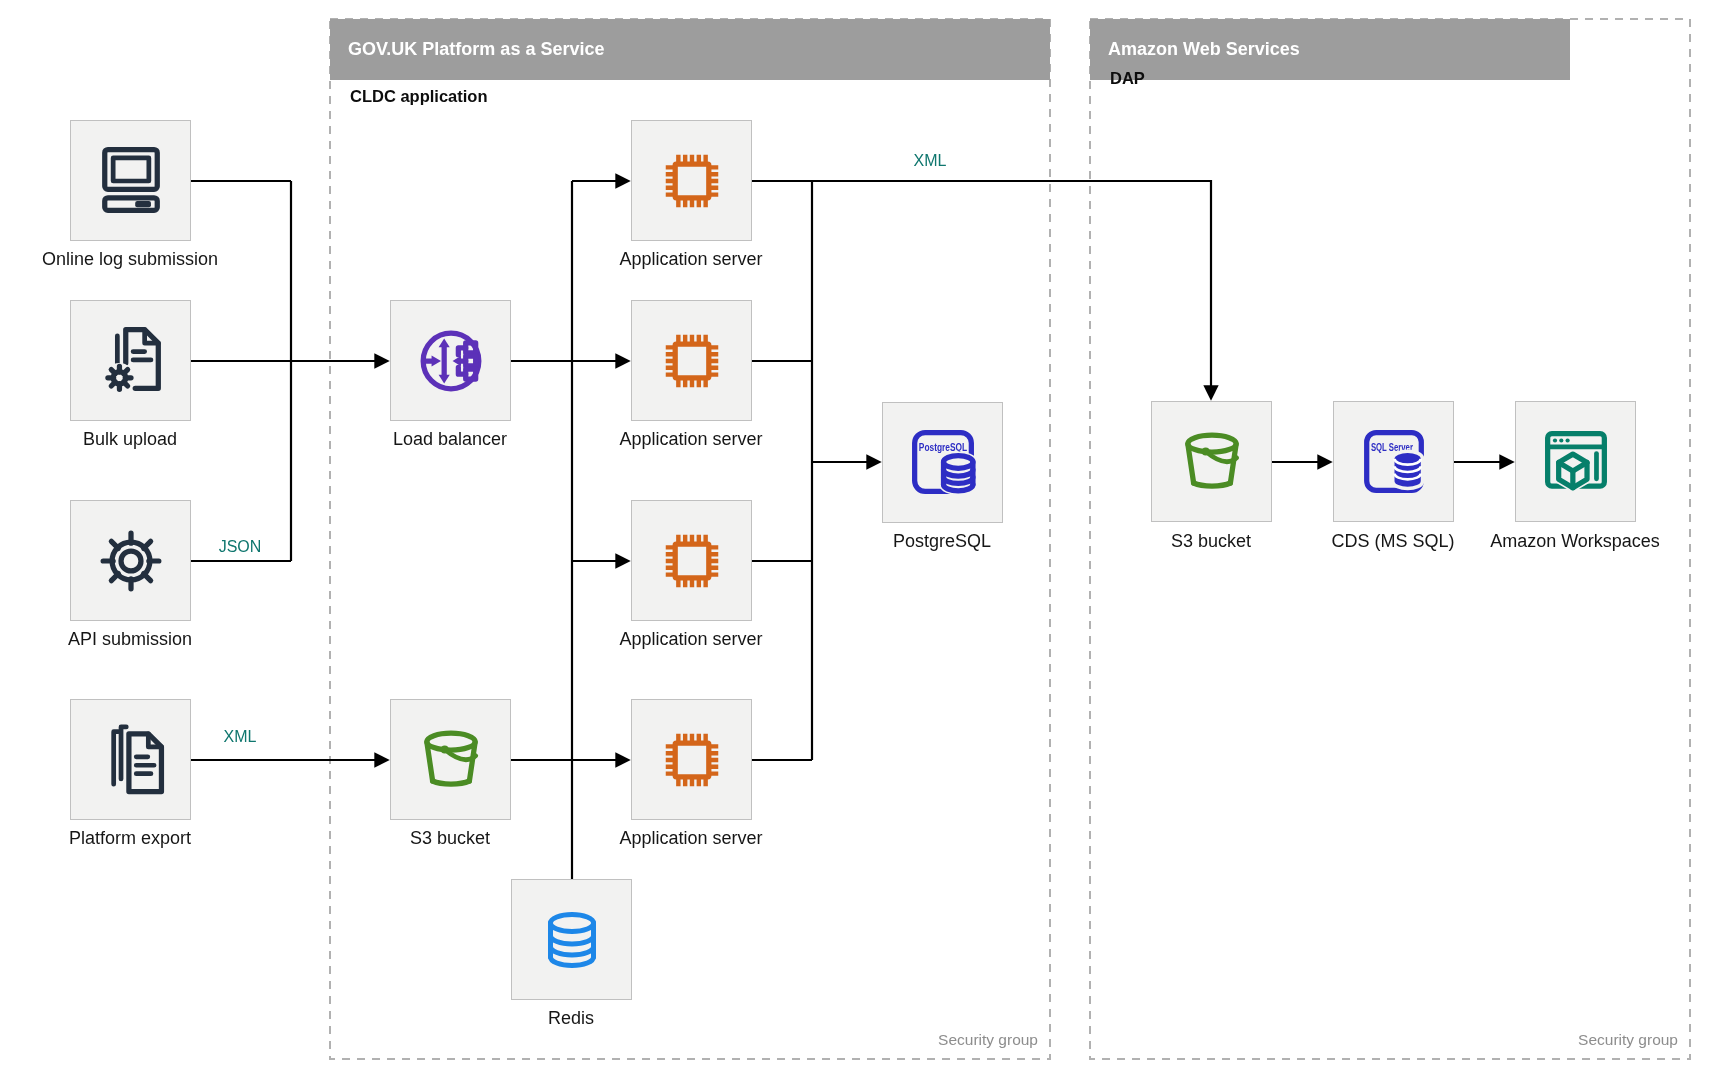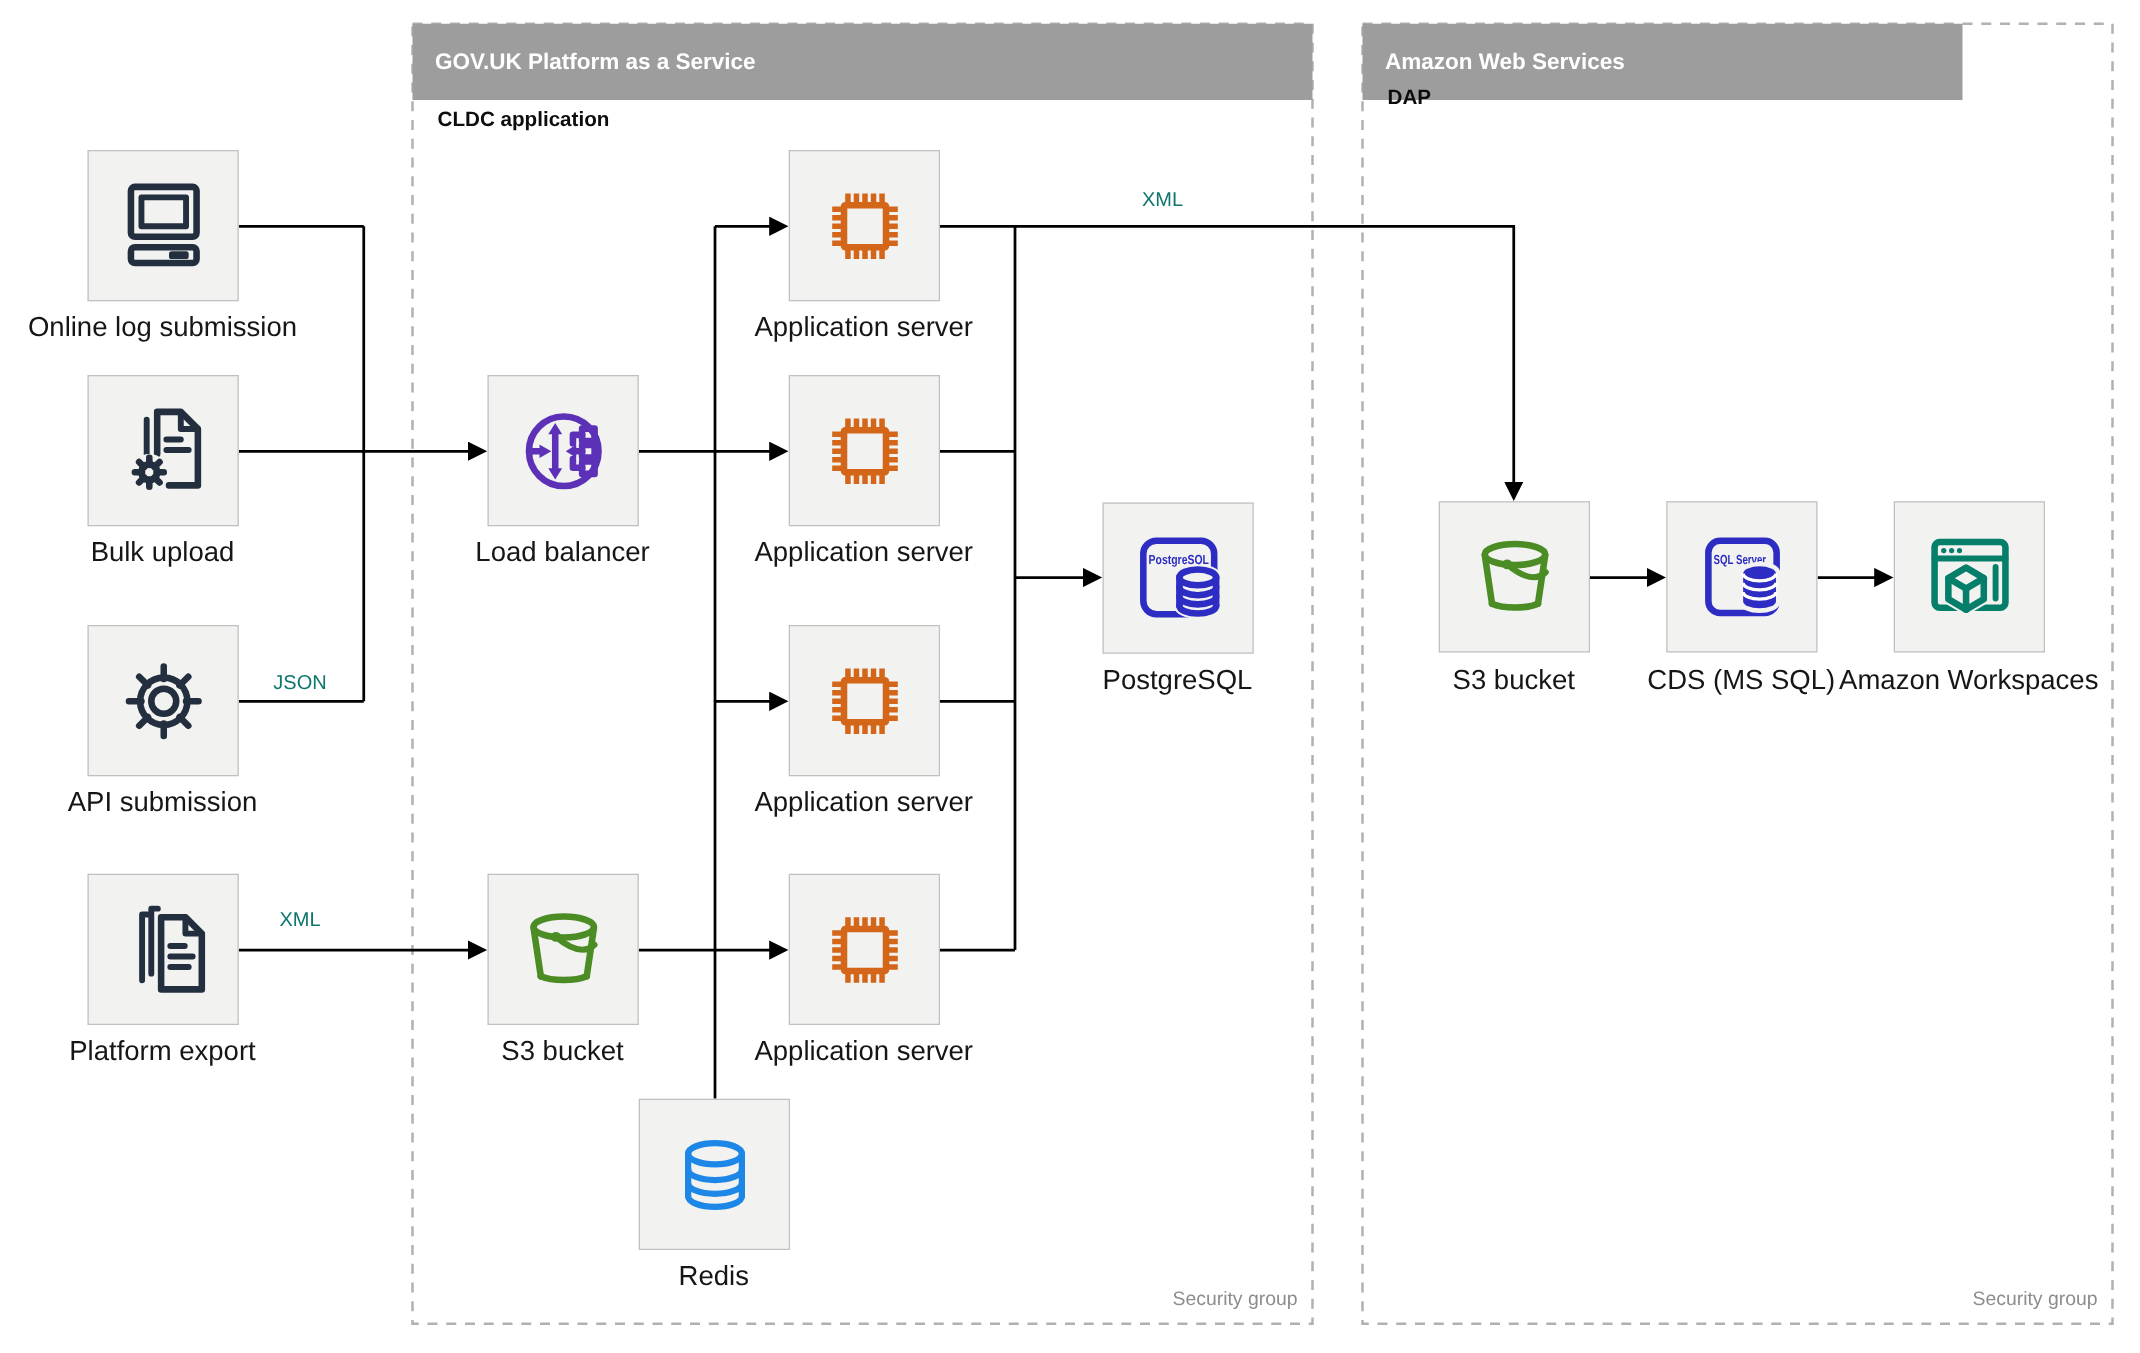--- a/index.html
+++ b/index.html
@@ -4,21 +4,21 @@
 <style>
   html,body{margin:0;padding:0;background:#fff;}
   .canvas{position:relative;width:1712px;height:1082px;background:#fff;
           font-family:"Liberation Sans",sans-serif;overflow:hidden;}
   .overlay{position:absolute;left:0;top:0;width:1712px;height:1082px;}
   .rb{fill:none;stroke:#b1b1b1;stroke-width:2;stroke-dasharray:8 7;}
   .edge{fill:none;stroke:var(--line-black,#000);stroke-width:2.2;}
   .node{position:absolute;width:121px;height:121px;background:#f2f2f1;
         border:1px solid #c0c0c0;box-sizing:border-box;
         display:flex;align-items:center;justify-content:center;}
-  .node-label{position:absolute;width:260px;text-align:center;font-size:22px;
+  .node-label{position:absolute;width:260px;text-align:center;font-size:18px;
               color:#161616;}
   .edge-label{position:absolute;font-size:16px;color:#0f766e;transform:translateX(-50%);}
   .region-header{position:absolute;height:61px;background:var(--header-gray,#9d9d9d);
                  color:#fff;font-weight:bold;font-size:18px;line-height:61px;
                  padding-left:18px;box-sizing:border-box;}
   .region-sublabel{position:absolute;font-weight:bold;font-size:16.5px;color:#0d0d0d;}
   .region-footer{position:absolute;font-size:15.5px;color:var(--muted-gray,#8d8d8d);
                  text-align:right;width:300px;}
   .icon-text{font-family:"Liberation Sans",sans-serif;font-weight:700;
              fill:currentColor;stroke:none;}

